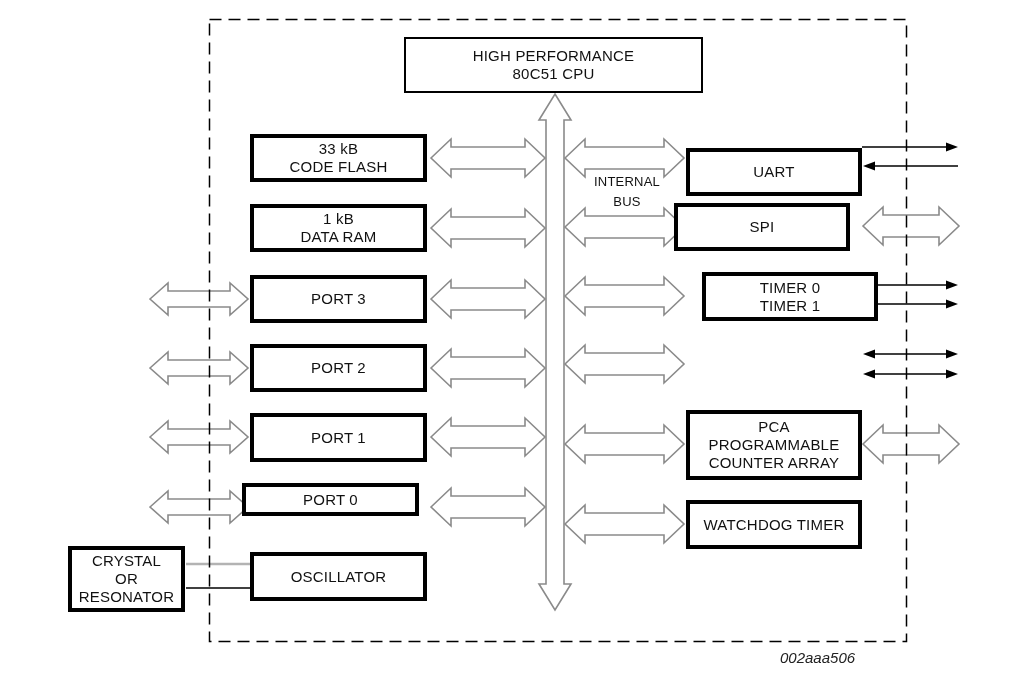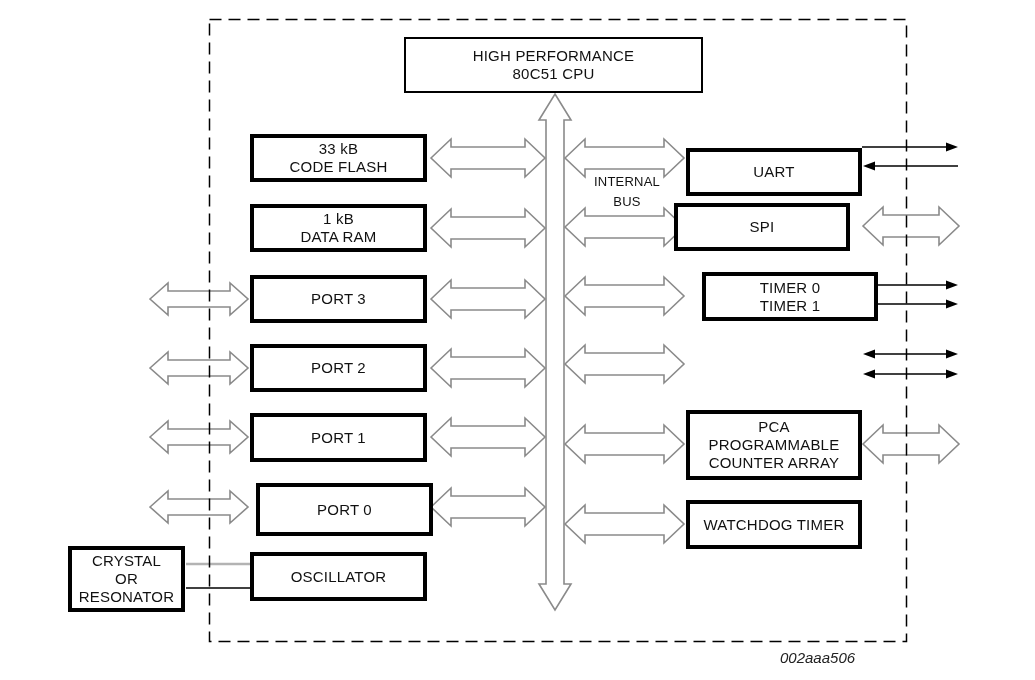--- a/index.html
+++ b/index.html
@@ -108,21 +108,21 @@
   </div>
   <div class="box" style="left:250px; top:275px; width:177px; height:48px;">
     <div>PORT 3</div>
   </div>
   <div class="box" style="left:250px; top:344px; width:177px; height:48px;">
     <div>PORT 2</div>
   </div>
   <div class="box" style="left:250px; top:413px; width:177px; height:49px;">
     <div>PORT 1</div>
   </div>
-  <div class="box" style="left:256px; top:483px; width:177px; height:53px;">
+  <div class="box" style="left:242px; top:483px; width:177px; height:33px;">
     <div>PORT 0</div>
   </div>
   <div class="box" style="left:250px; top:552px; width:177px; height:49px;">
     <div>OSCILLATOR</div>
   </div>
 
   <div class="box" style="left:68px; top:546px; width:117px; height:66px;">
     <div>CRYSTAL</div>
     <div>OR</div>
     <div>RESONATOR</div>

